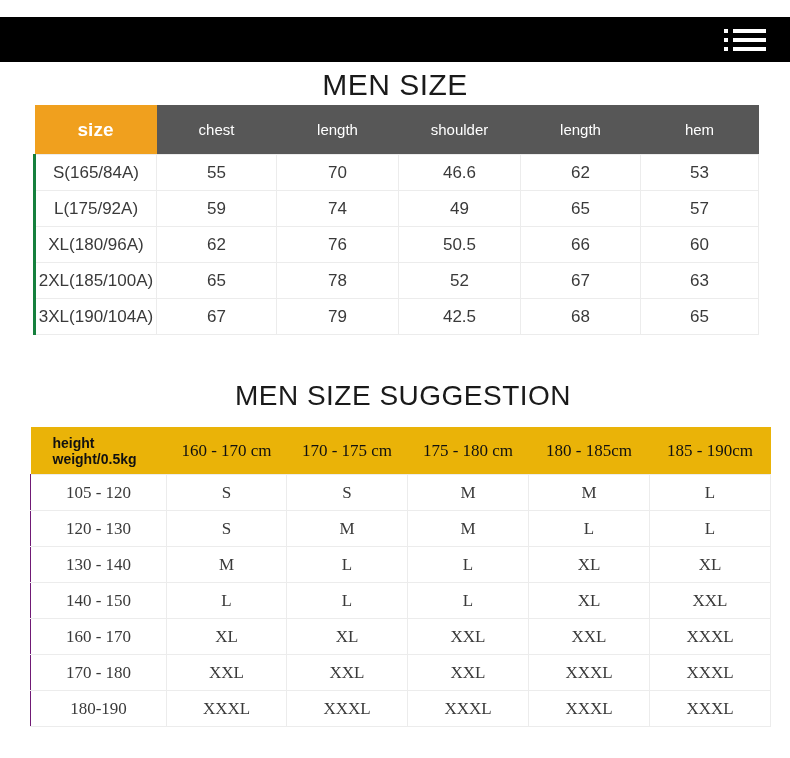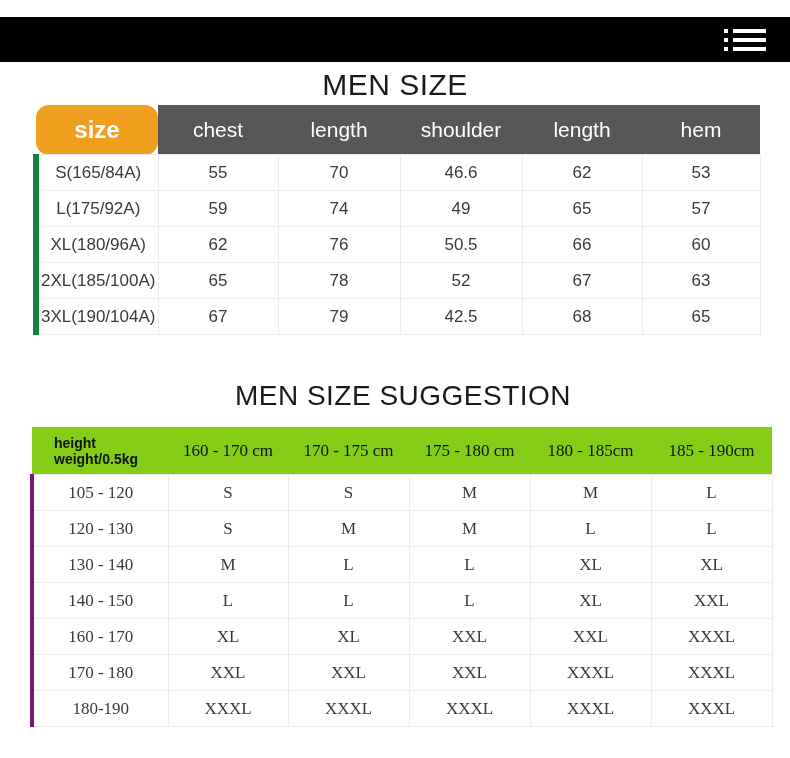--- a/index.html
+++ b/index.html
@@ -85,45 +85,44 @@
     left: 33px;
     top: 105px;
     width: 724px;
     border-collapse: collapse;
     table-layout: fixed;
   }
   .size-table th {
     height: 47px;
     background: #575757;
     color: #ffffff;
-    font-size: 21px;
+    font-size: 15px;
     font-weight: 400;
     text-align: center;
     vertical-align: middle;
     border: none;
   }
   .size-table th.size-col {
     background: #F0A01E;
     font-weight: 700;
-    font-size: 24px;
-    border-radius: 13px;
+    font-size: 19px;
   }
   .size-table td {
     height: 33px;
     text-align: center;
     vertical-align: middle;
     font-size: 17px;
     color: #3a3a3a;
     background: #ffffff;
     border-right: 1px solid #ececec;
     border-bottom: 1px solid #ececec;
     font-family: "Liberation Sans", sans-serif;
   }
   .size-table td:first-child {
-    border-left: 6px solid #15803d;
+    border-left: 3px solid #15803d;
   }
   .size-table tbody tr:first-child td {
     border-top: 1px solid #ececec;
   }
   .size-table col.c0 { width: 122px; }
   .size-table col.c1 { width: 120px; }
   .size-table col.c2 { width: 122px; }
   .size-table col.c3 { width: 122px; }
   .size-table col.c4 { width: 120px; }
   .size-table col.c5 { width: 118px; }
@@ -132,21 +131,21 @@
   .sugg-table {
     position: absolute;
     left: 30px;
     top: 427px;
     width: 740px;
     border-collapse: collapse;
     table-layout: fixed;
   }
   .sugg-table th {
     height: 45px;
-    background: #84cc16;
+    background: #eab308;
     color: #111111;
     font-size: 17px;
     font-weight: 400;
     text-align: center;
     vertical-align: middle;
     border: none;
     font-family: "Liberation Serif", serif;
     margin-top: 13px;
   }
   .sugg-table th.hw {
@@ -164,21 +163,21 @@
     text-align: center;
     vertical-align: middle;
     font-size: 17px;
     color: #3a3a3a;
     background: #ffffff;
     border-right: 1px solid #ececec;
     border-bottom: 1px solid #ececec;
     font-family: "Liberation Serif", serif;
   }
   .sugg-table td:first-child {
-    border-left: 4px solid #701a75;
+    border-left: 1px solid #701a75;
   }
   .sugg-table tbody tr:first-child td {
     border-top: 1px solid #ececec;
   }
   .sugg-table col.s0 { width: 136px; }
   .sugg-table col.s1 { width: 120px; }
   .sugg-table col.s2 { width: 121px; }
   .sugg-table col.s3 { width: 121px; }
   .sugg-table col.s4 { width: 121px; }
   .sugg-table col.s5 { width: 121px; }

